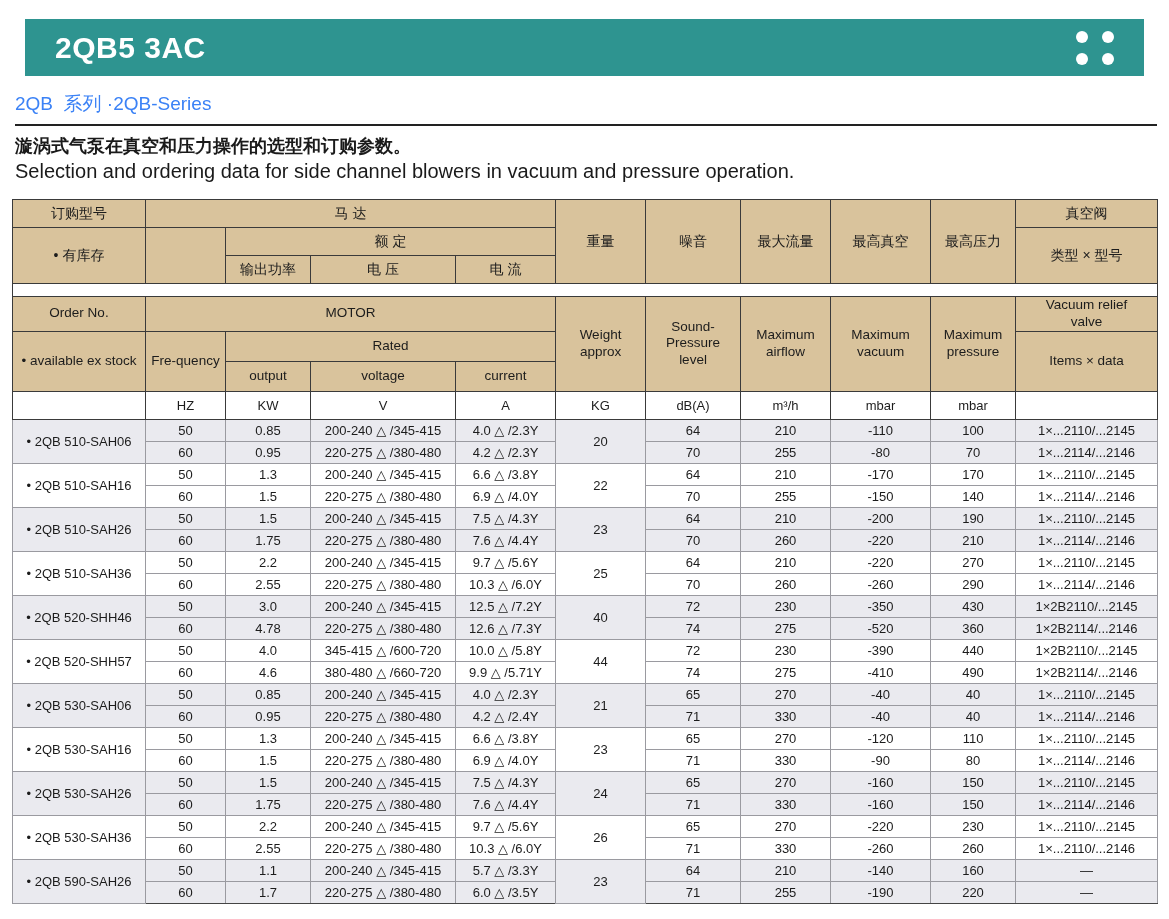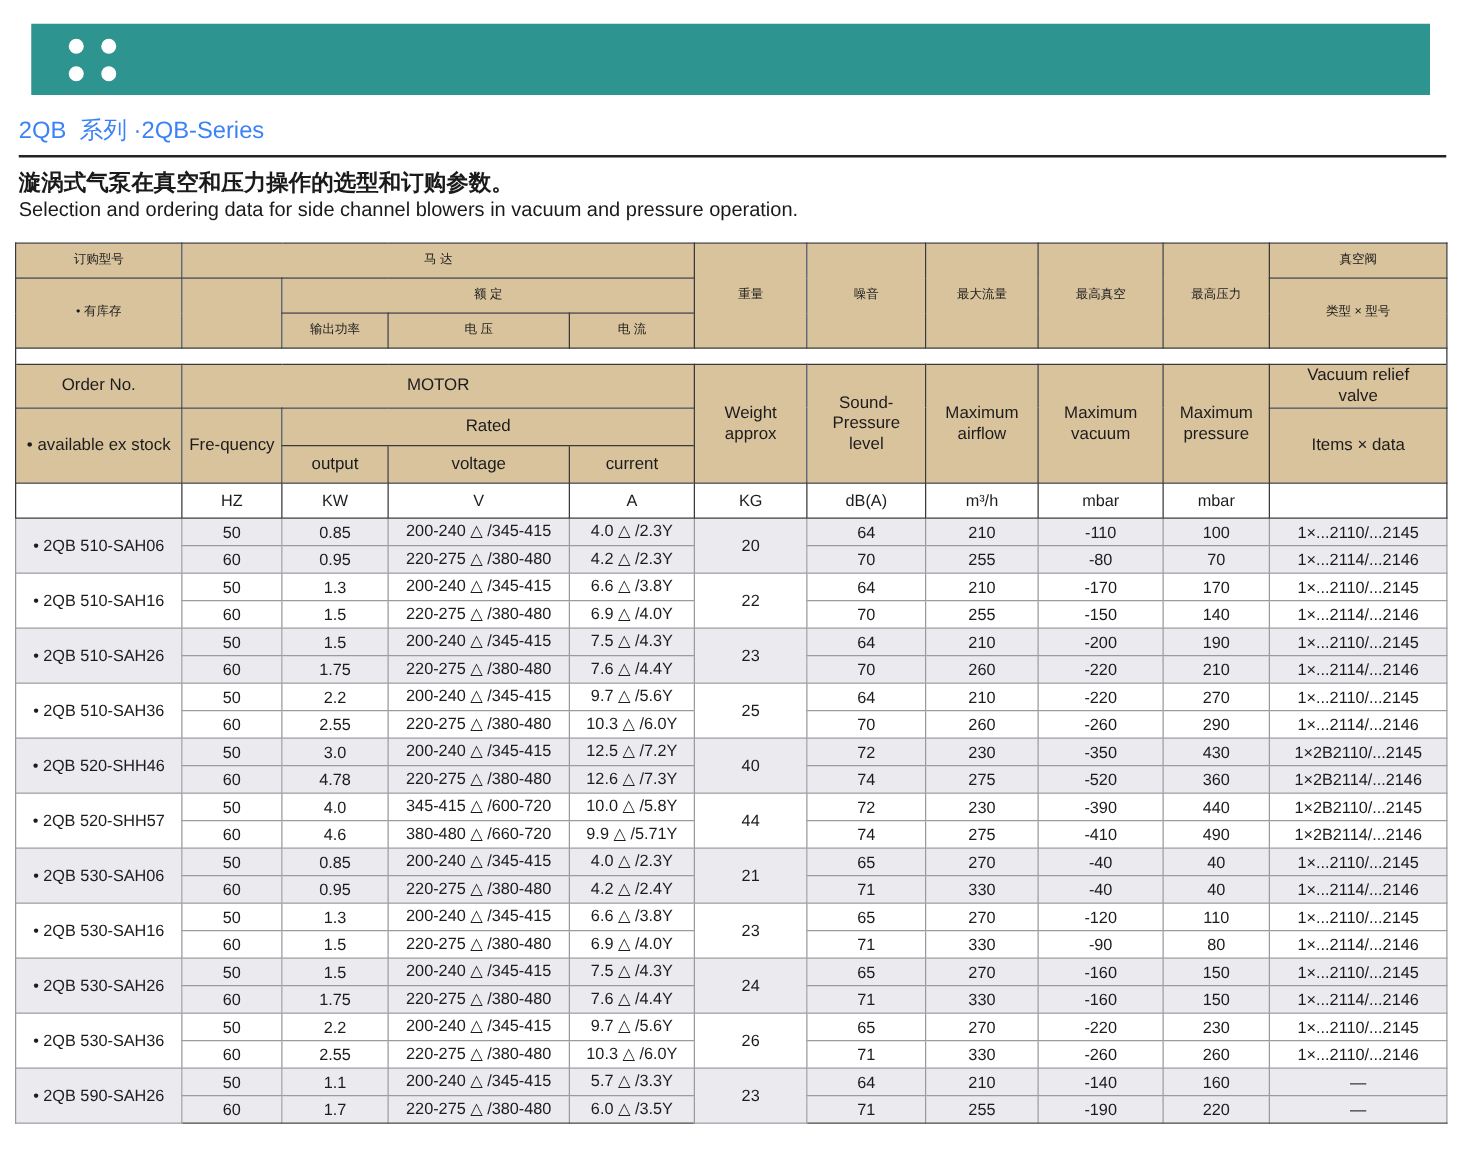--- a/index.html
+++ b/index.html
@@ -16,53 +16,54 @@
     display:flex; align-items:center; justify-content:space-between;
     padding:0 30px;
   }
   .banner h1 { color:#ffffff; font-size:30px; font-weight:bold; letter-spacing:0.5px; }
   .dots { display:grid; grid-template-columns:12px 12px; column-gap:14px; row-gap:10px; }
   .dot { width:12px; height:12px; border-radius:50%; background:#ffffff; }
   
   .series { margin:15px 15px 0 15px; font-size:19px; white-space:pre; color:#3b82f6; }
   .rule { border-top:2px solid #222; margin:7px 12px 0 15px; }
   .desc-zh { margin:8px 15px 0 15px; font-size:18px;font-weight:bold; }
-  .desc-en { margin:2px 15px 0 15px; font-size:16px; }
+  .desc-en { margin:2px 15px 0 15px; font-size:20px; }
   
   table {
     border-collapse:collapse; table-layout:fixed;
     margin:16px 0 0 12px; width:1145px;
   }
   td {
     text-align:center; vertical-align:middle;
     font-size:13px; color:#1c1c1c; overflow:hidden;
   }
   tr.hdr td {
     background:var(--tan,#D9C39C);
     border:1px solid #3a3a3a;
     white-space:pre-line; line-height:1.25;
   }
-  tr.hdr-zh td { font-size:10px; }
+  tr.hdr-zh td { font-size:14px; }
   tr.hdr-en td { font-size:13.5px; }
   tr.hdr-zh { height:28px; }
   tr.hdr-en1 { height:34px; }
   tr.hdr-en2 { height:30px; }
   tr.hdr-en3 { height:30px; }
   tr.spacer td { background:#fff; height:13px; border-left:1px solid #3a3a3a; border-right:1px solid #3a3a3a; }
   tr.units td { background:#fff; border:1px solid #3a3a3a; height:28px; }
   tbody.data td { border:1px solid #9a9aa0; height:22px; background:#fff; }
   tbody.data tr.shade td { background:var(--shade,#EAEAEF); }
   tbody.data tr.gstart td { border-top:1.5px solid #555; }
   tbody.data tr:last-child td { border-bottom:1.5px solid #444; }
   td.model { font-size:13px; }
 </style>
 </head>
 <body>
 
 <div class="banner">
+  <h1>2QB5 3AC</h1>
   <div class="dots">
     <span class="dot"></span>
     <span class="dot"></span>
     <span class="dot"></span>
     <span class="dot"></span>
   </div>
 </div>
 
 <div class="series">2QB  系列 ·2QB-Series</div>
 <div class="rule"></div>

